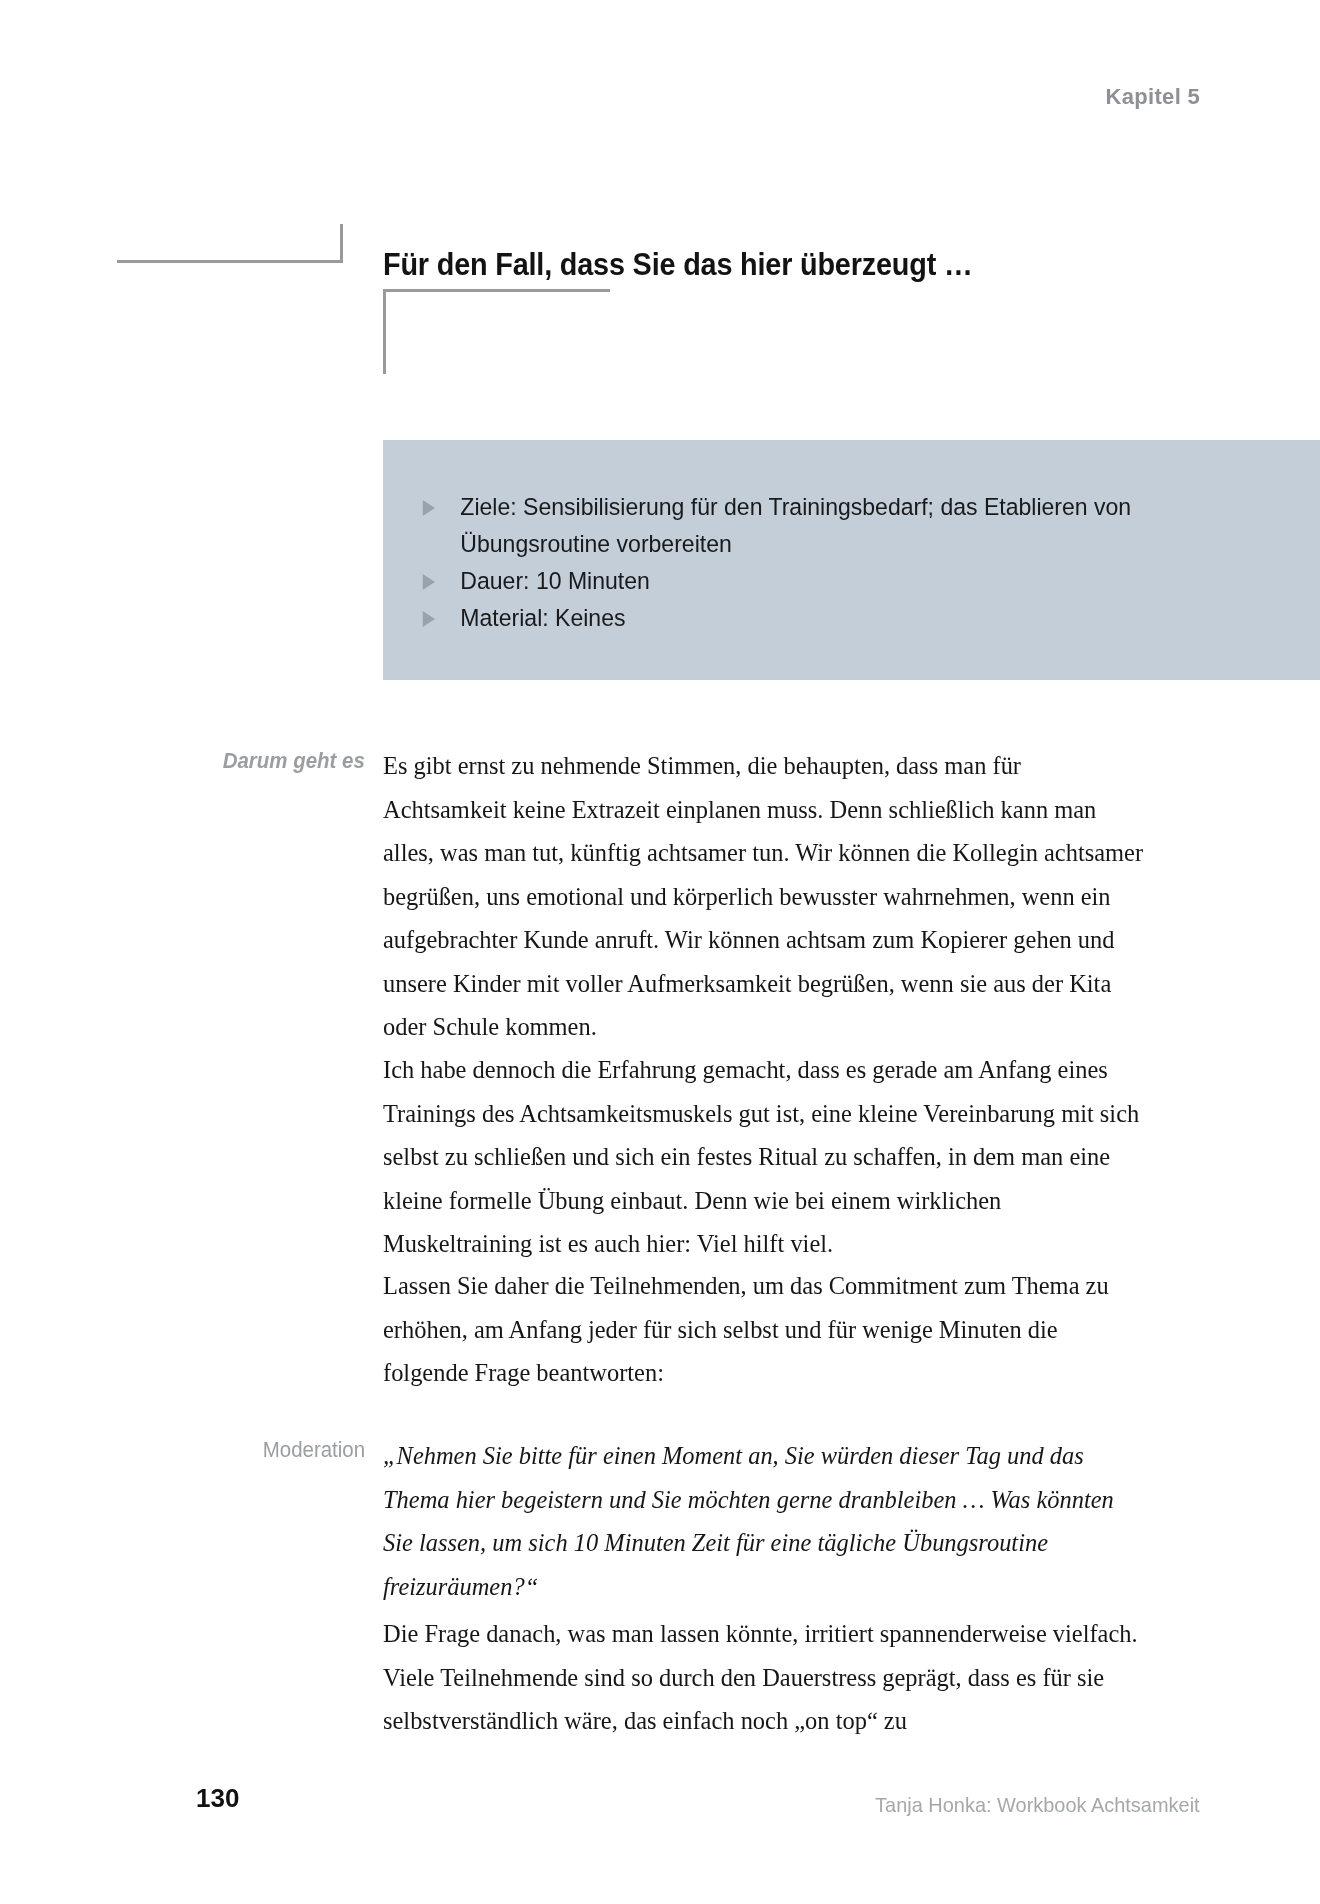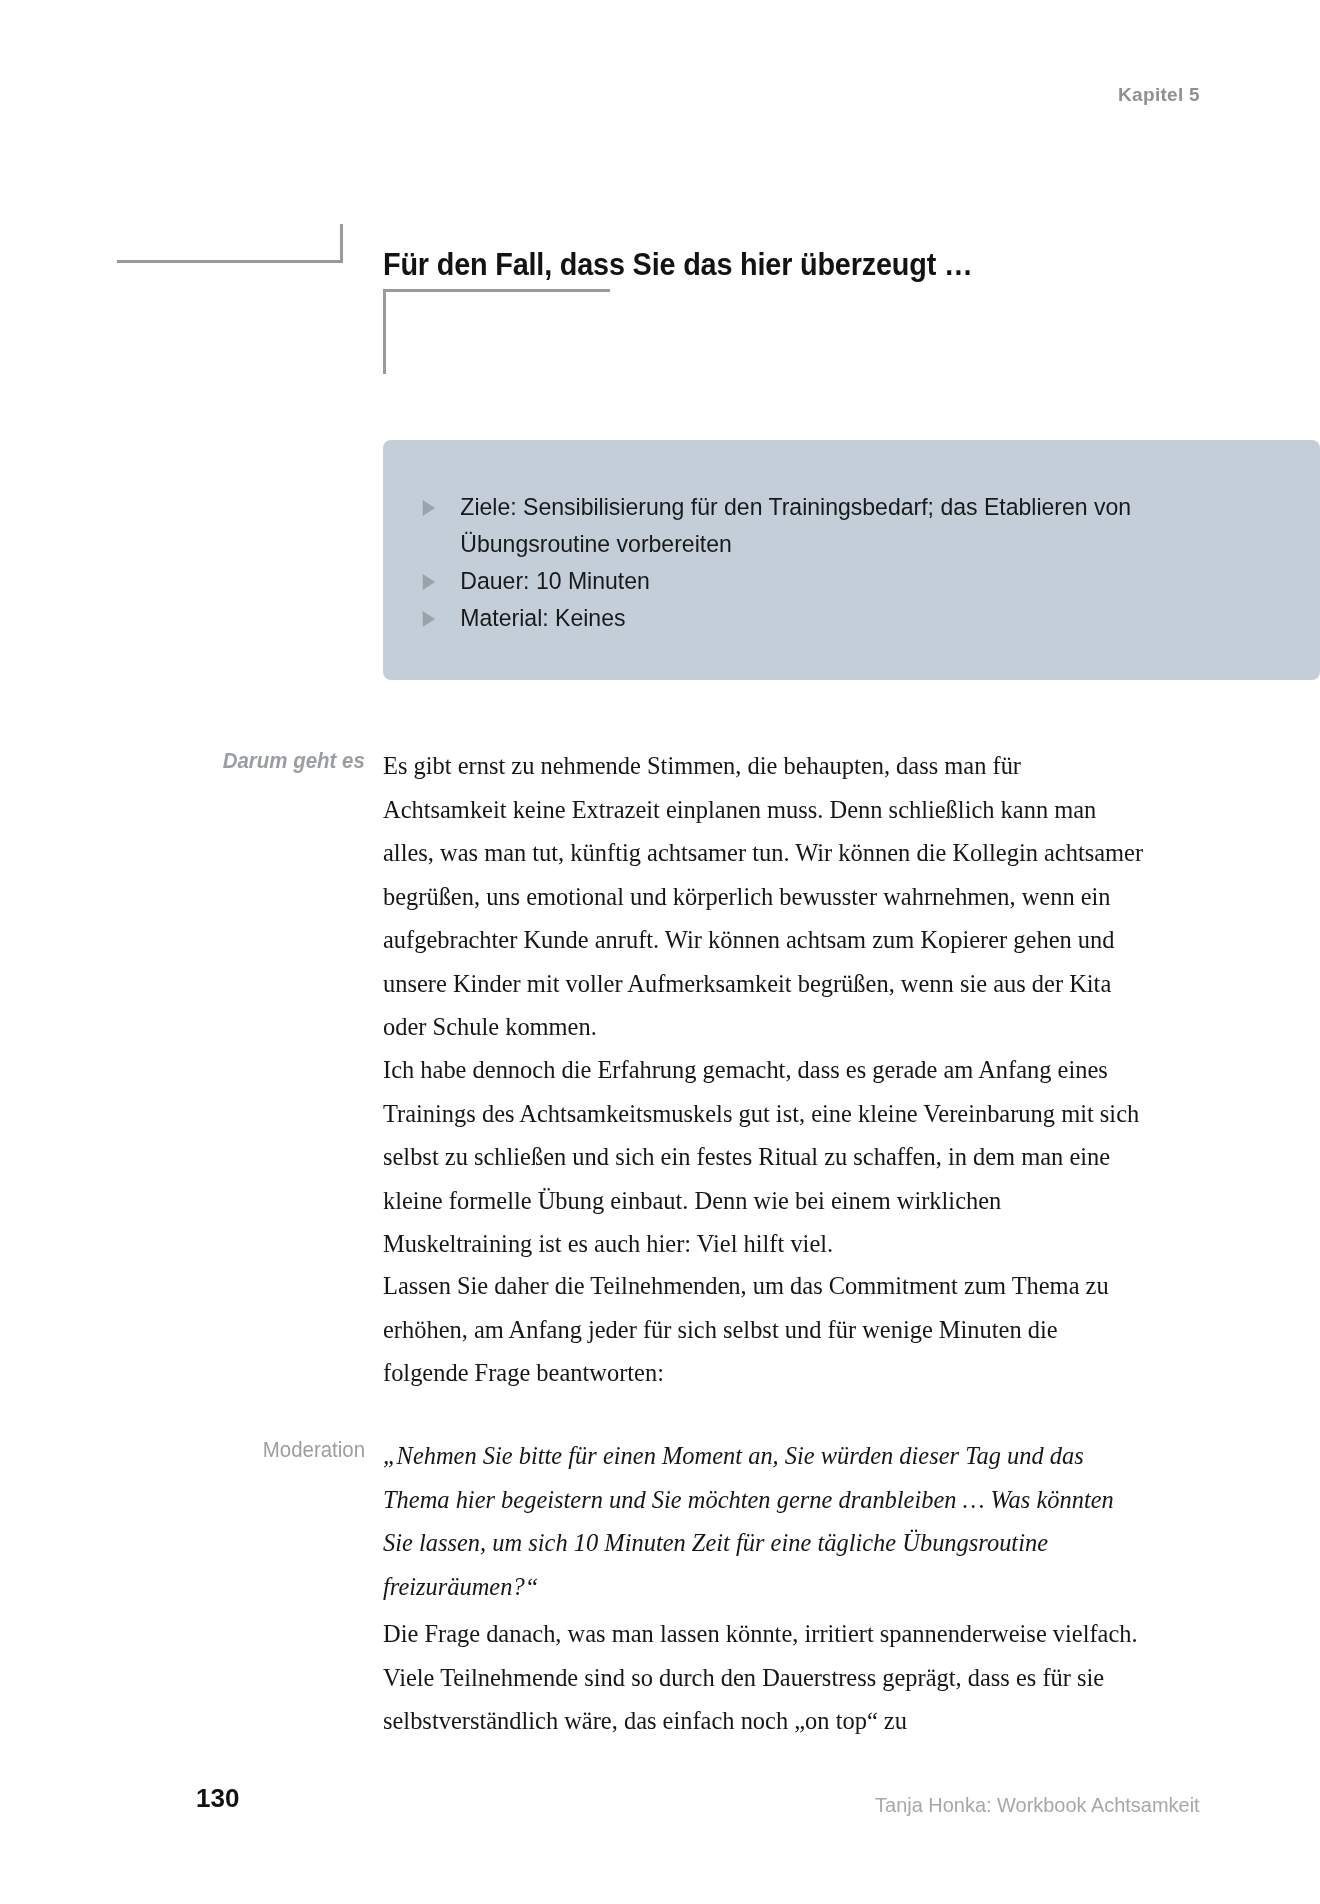--- a/index.html
+++ b/index.html
@@ -15,21 +15,21 @@
     color: #1a1a1a;
     overflow: hidden;
   }
 
   
   .running-head {
     position: absolute;
     top: 84px;
     right: 120px;
     font-family: "Liberation Sans", sans-serif;
-    font-size: 19px;
+    font-size: 22px;
     font-weight: bold;
     letter-spacing: 0.3px;
     color: #8d9196;
   }
 
   
   .bracket-top {
     position: absolute;
     left: 117px;
     top: 224px;
@@ -66,21 +66,20 @@
   
   .info-box {
     position: absolute;
     left: 383px;
     top: 440px;
     width: 937px;
     height: 240px;
     background: #c3ced8;
     box-sizing: border-box;
     padding: 48px 60px 0 36px;
-    border-radius: 8px;
   }
   .info-list {
     list-style: none;
     margin: 0;
     padding: 0;
   }
   .info-item {
     position: relative;
     padding-left: 44px;
     font-family: "Liberation Sans Narrow", "Liberation Sans", sans-serif;

